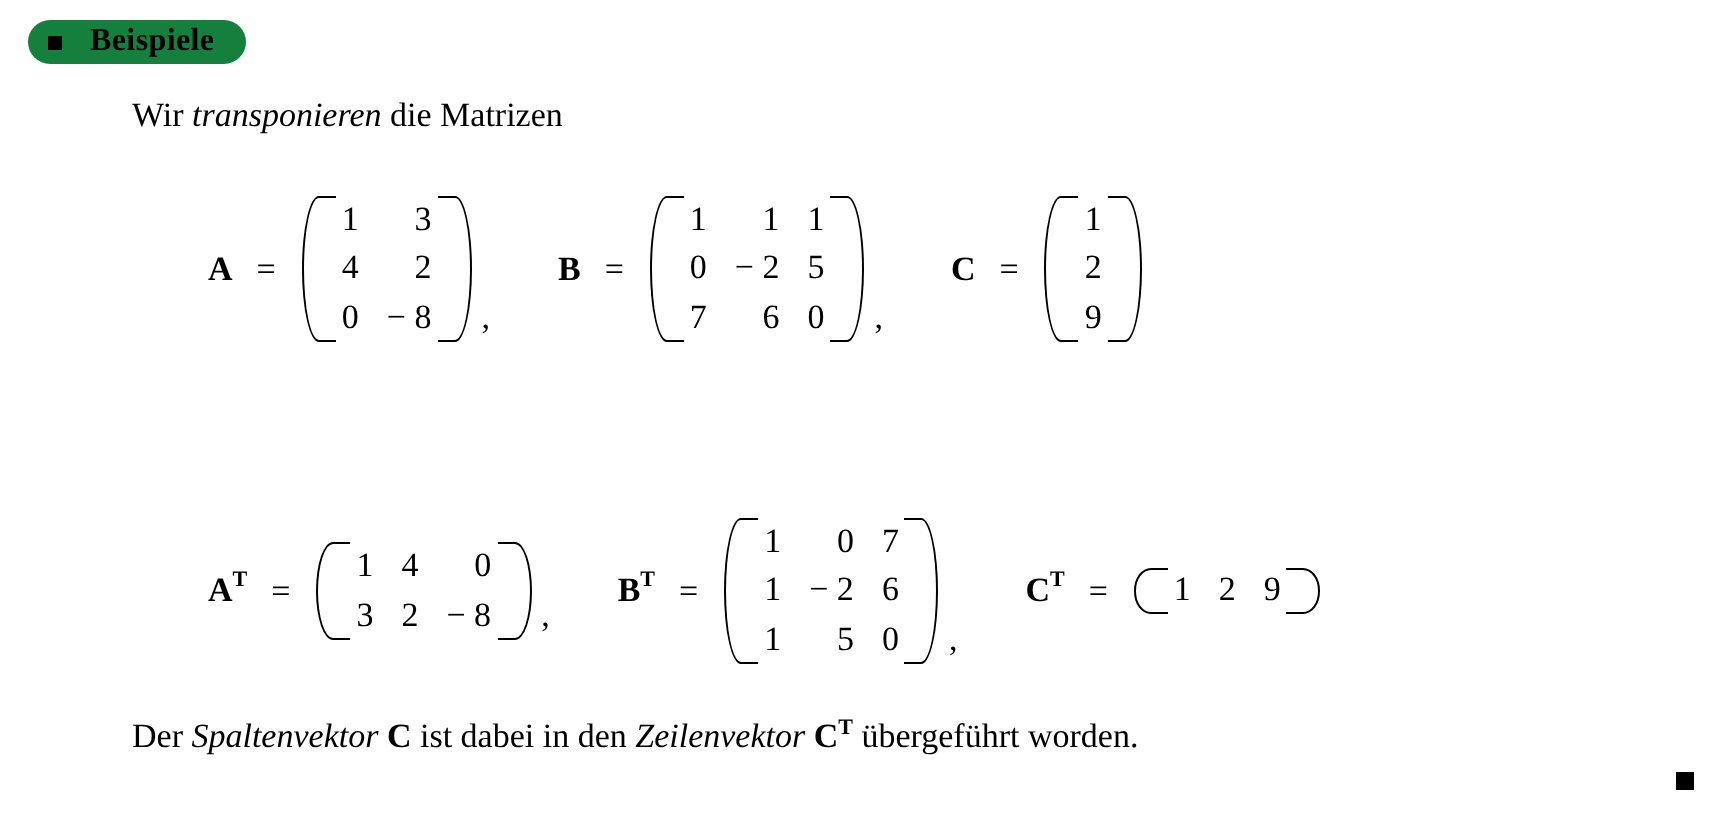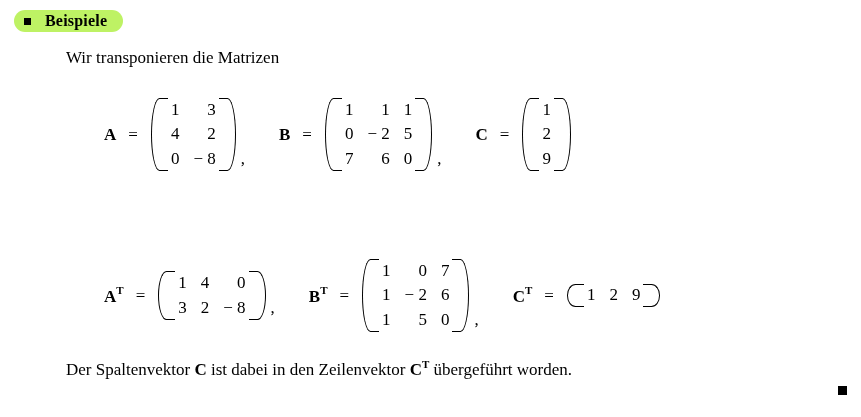--- a/index.html
+++ b/index.html
@@ -21,21 +21,21 @@
     height: 417px;
   }
 
   
   .header {
     position: absolute;
     left: 14px;
     top: 10px;
     display: flex;
     align-items: center;
-    background: #bef264;
+    background: #15803d;
     border-radius: 11px;
     height: 22px;
     padding: 0 16px 0 10px;
   }
   .header .bullet {
     width: 7px;
     height: 7px;
     background: #000;
     margin-right: 14px;
     display: inline-block;
@@ -45,21 +45,21 @@
     font-size: 16px;
     letter-spacing: 0.2px;
   }
 
   
   .textline {
     position: absolute;
     font-size: 17px;
     white-space: nowrap;
   }
-  .it { }
+  .it { font-style: italic; }
   .bf { font-weight: bold; }
 
   
   .mathrow {
     position: absolute;
     display: flex;
     align-items: center;
     font-size: 17px;
   }
   .mitem {

